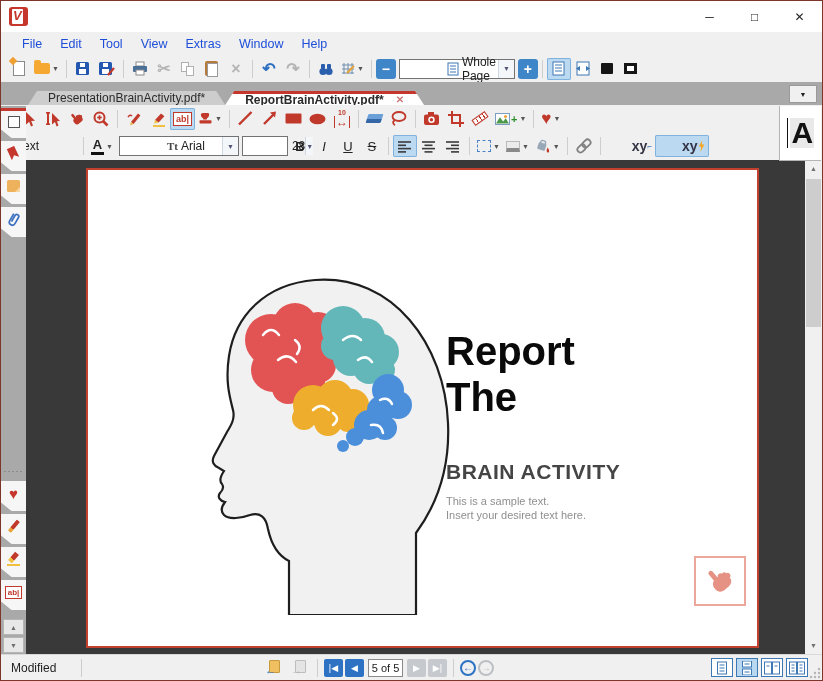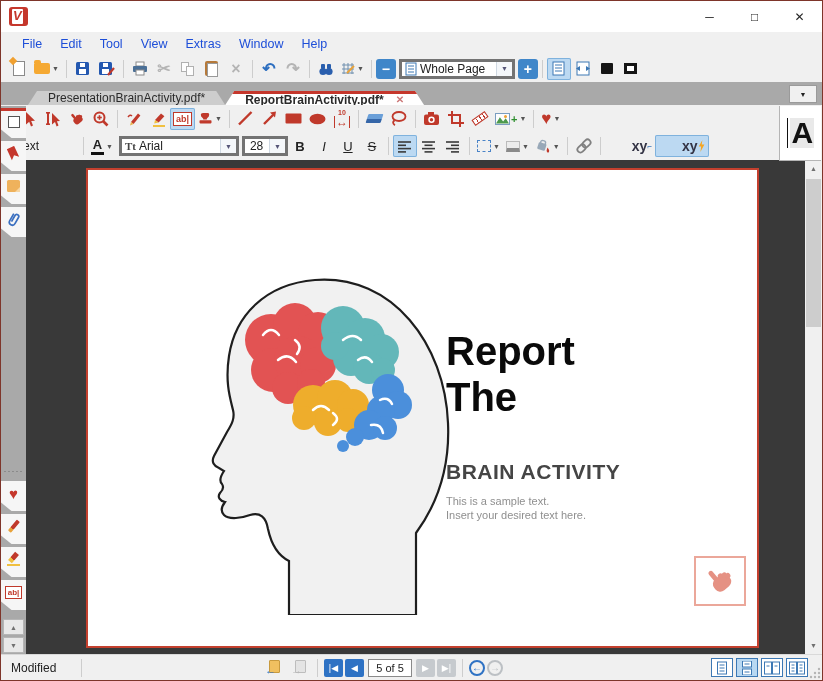--- a/index.html
+++ b/index.html
@@ -25,21 +25,21 @@
   .main-tb { height:27px; padding-left:6px; }
   .annot-tb { height:27px; padding-left:16px; }
   .fmt-tb { height:28px; padding-left:16px; }
   .tb-btn { height:22px; min-width:24px; padding:0 3px; display:flex; align-items:center; justify-content:center;
             border-radius:2px; position:relative; }
   .tb-btn.sel { background:#bcd9f2; box-shadow:inset 0 0 0 1px #7fb2dd; }
   .sep { width:1px; height:18px; background:#cdcdcd; margin:0 4px; flex:0 0 auto; }
   .dd { font-size:7px; color:#555; margin-left:2px; }
   .glyph-blue { color:#2d6fc0; font-size:16px; font-weight:bold; }
   .glyph-gray { color:#b4b4b4; font-size:16px; font-weight:bold; }
-  .combo { height:20px; background:#fff; border:3px solid #737373; display:flex; align-items:center; font-size:12px; color:#222; }
+  .combo { height:20px; background:#fff; border:1px solid #737373; display:flex; align-items:center; font-size:12px; color:#222;padding-left:44px; }
   .combo .arrow { width:16px; height:100%; display:flex; align-items:center; justify-content:center;
                   font-size:7px; color:#557; border-left:1px solid #cfd8e2; background:#f4f7fa; }
   .zoom-sq { width:20px; height:20px; background:#3f86c9; border-radius:3px; color:#fff; display:flex;
              align-items:center; justify-content:center; font-size:14px; font-weight:bold; }
 
   
   .pg-ic { width:12px; height:15px; background:#fff; border:1px solid #8a8a8a; position:relative; }
   .star { position:absolute; left:-4px; top:-4px; width:6px; height:6px; background:#f0a030; transform:rotate(45deg); }
   .folder { width:16px; height:11px; background:#f5a933; border-radius:1px 2px 2px 2px; position:relative; }
   .folder:before { content:""; position:absolute; left:0; top:-3px; width:7px; height:3px; background:#f5a933; border-radius:2px 2px 0 0; }
@@ -122,21 +122,21 @@
 
   
   .statusbar { height:26px; background:#f0f0f0; border-top:1px solid #d9d9d9; display:flex; align-items:center;
                font-size:12px; color:#222; padding:0 4px; flex:0 0 auto; }
   .status-label { width:72px; padding-left:6px; }
   .nav-cluster { display:flex; align-items:center; margin-left:175px; gap:2px; }
   .nav-btn { width:19px; height:18px; border-radius:2px; display:flex; align-items:center; justify-content:center;
              font-size:9px; color:#fff; }
   .nav-btn.blue { background:#2e72c4; }
   .nav-btn.gray { background:#c6cace; }
-  .page-ind { width:44px; height:18px; background:#fff; border:1px solid #8a8a8a; display:flex; align-items:center;
+  .page-ind { width:35px; height:18px; background:#fff; border:1px solid #8a8a8a; display:flex; align-items:center;
               justify-content:center; font-size:11px; color:#222; margin:0 2px; }
   .circ { width:16px; height:16px; border-radius:50%; display:flex; align-items:center; justify-content:center; font-size:10px; }
   .circ.blue { border:2px solid #2e72c4; color:#2e72c4; }
   .circ.gray { border:2px solid #bcc0c4; color:#bcc0c4; }
   .hist-ic { position:relative; width:16px; height:16px; }
   .hist-ic .pg { position:absolute; right:1px; top:0; width:11px; height:13px; border-radius:1px; }
   .hist-ic.en .pg { background:#f0c060; border:1px solid #c89a3e; }
   .hist-ic.dis .pg { background:#e4e4e4; border:1px solid #bdbdbd; }
   .hist-ic .ar { position:absolute; left:0; bottom:0; font-size:11px; font-weight:bold; line-height:1; }
   .hist-ic.en .ar { color:#2e72c4; }

